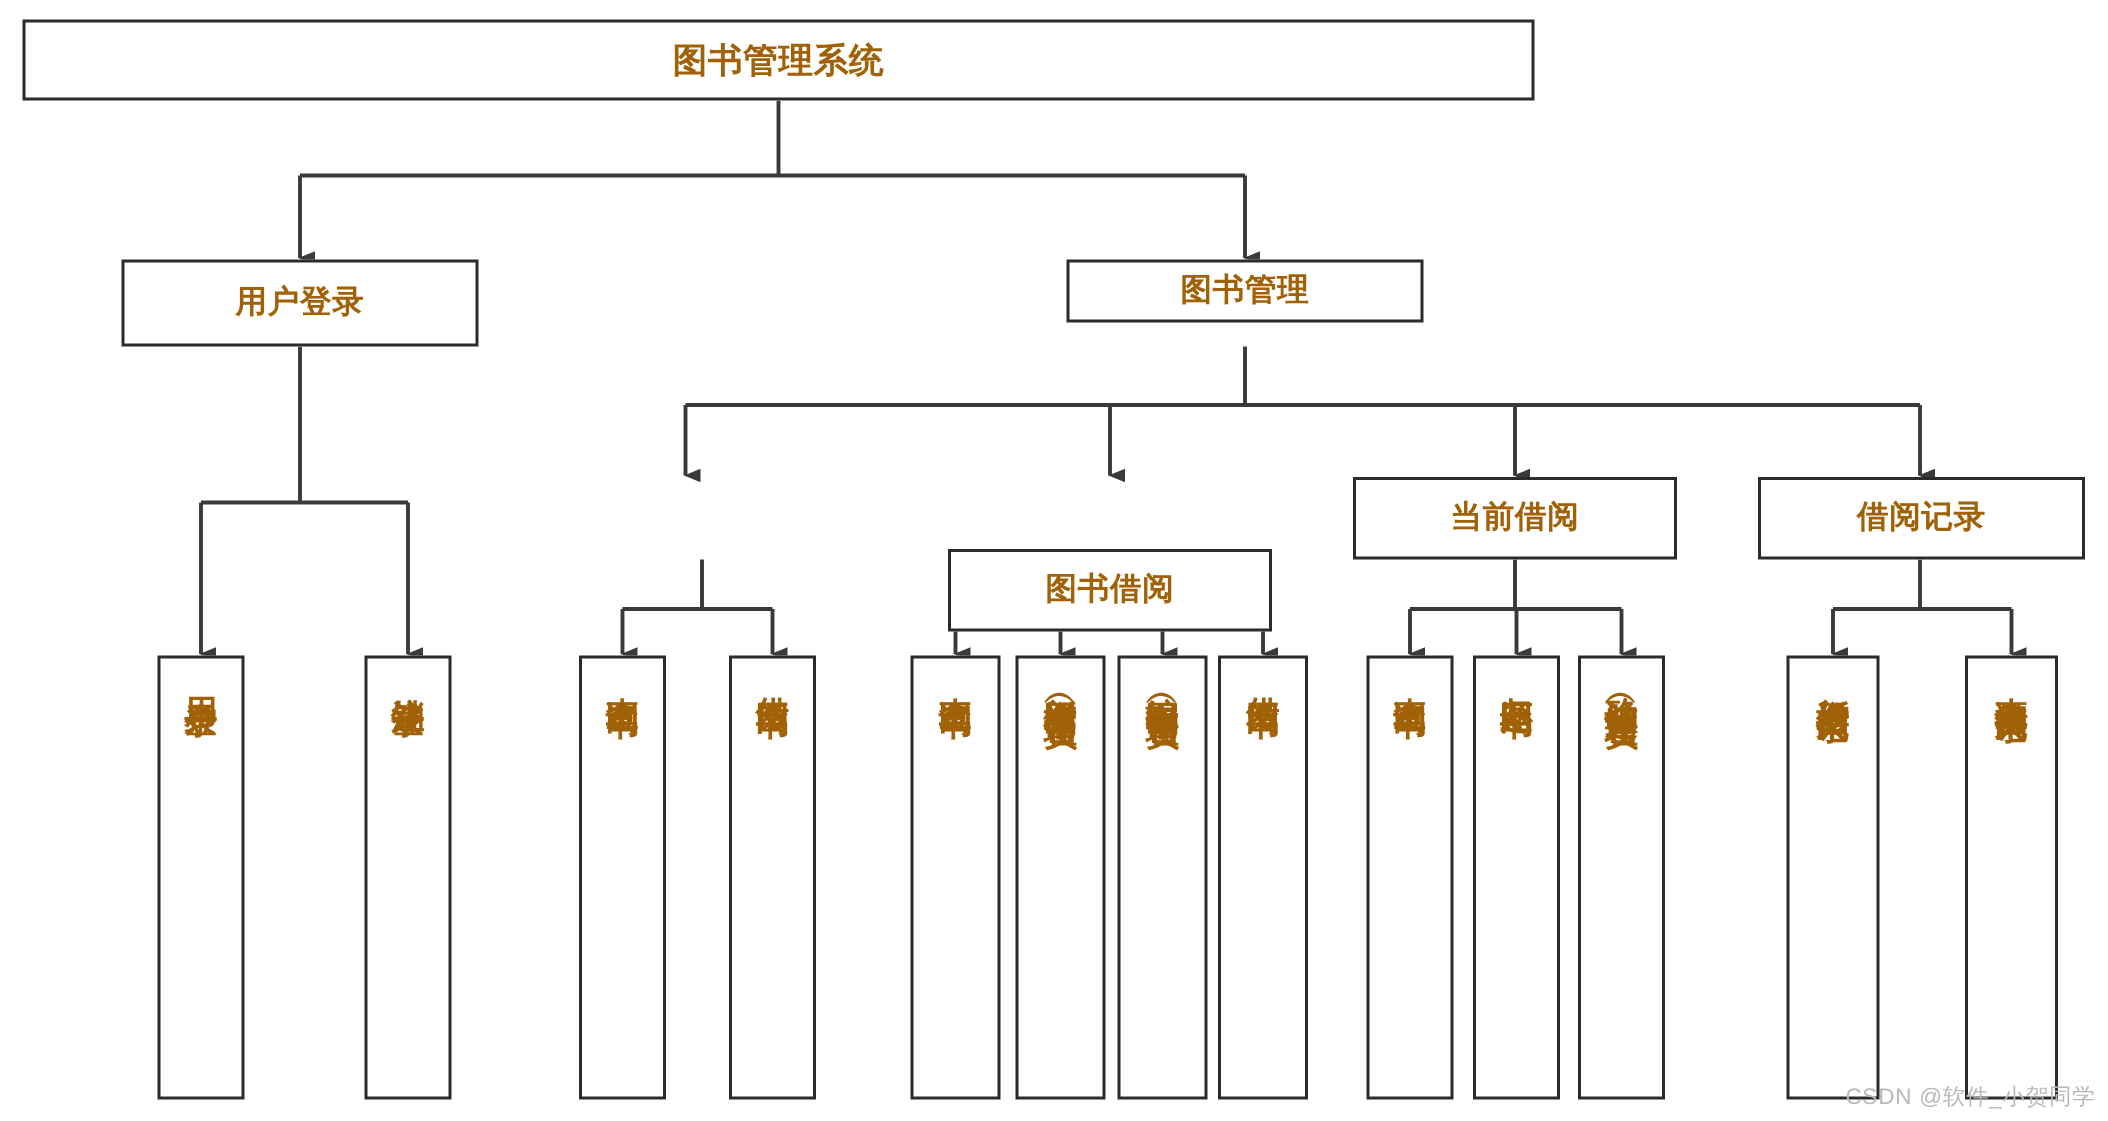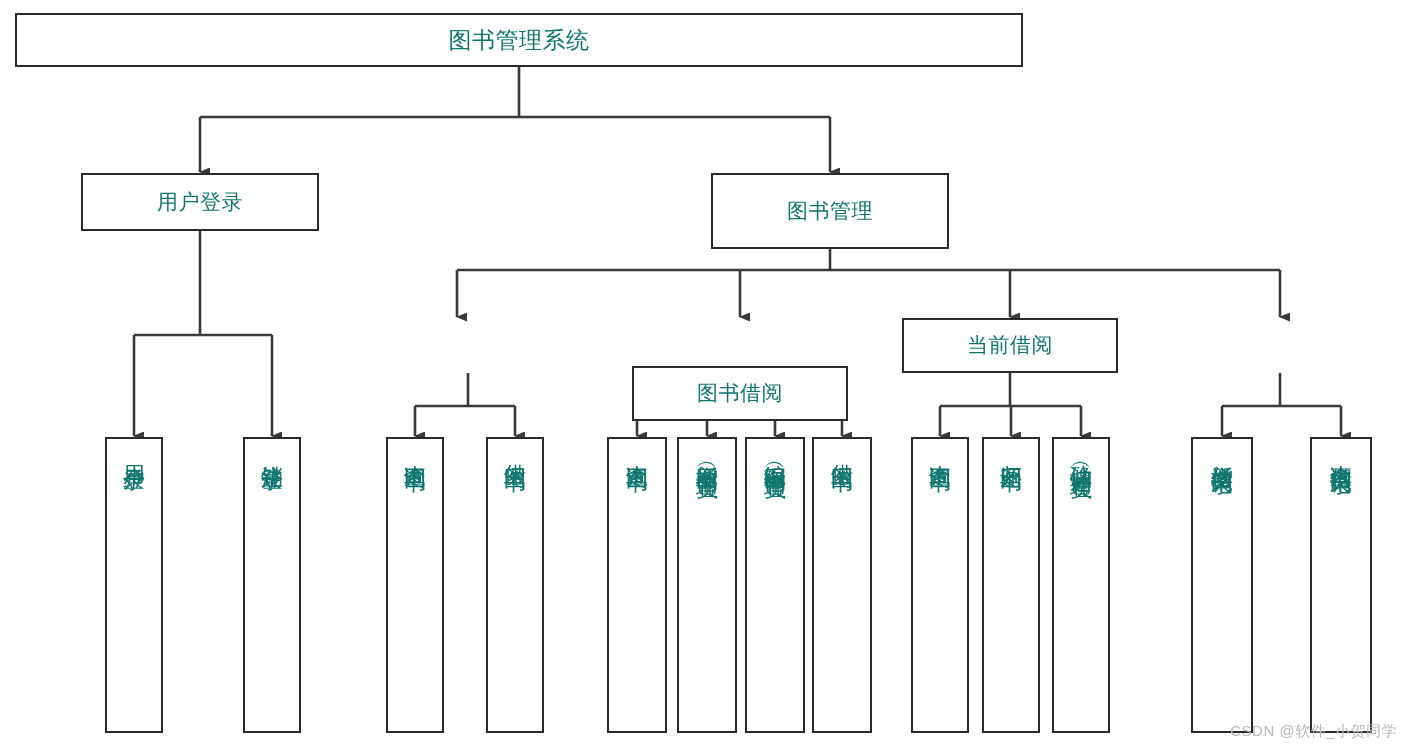--- a/index.html
+++ b/index.html
@@ -28,24 +28,25 @@
     position: absolute;
     box-sizing: border-box;
     background: #ffffff;
     border: 2px solid #2b2b2b;
     display: flex;
     align-items: center;
     justify-content: center;
     color: #2b2b2b;
   }
   .node-label {
-    color: #0f766e;
+    color: #a16207;
     line-height: 1.08;
     letter-spacing: 0.5px;
     white-space: nowrap;
+    font-weight: bold;
   }
   .node.horizontal .node-label {
     writing-mode: horizontal-tb;
     font-size: 21px;
   }
   .node.vertical {
     align-items: flex-start;
     justify-content: center;
     padding-top: 8px;
   }
@@ -118,33 +119,36 @@
   </svg>
 
   <div class="node root horizontal" id="node-root" style="left: 15px; top: 13px; width: 1008px; height: 54px;">
     <span class="node-label">图书管理系统</span>
   </div>
 
   <div class="node horizontal" id="node-user-login" style="left: 81px; top: 173px; width: 238px; height: 58px;">
     <span class="node-label">用户登录</span>
   </div>
 
-  <div class="node horizontal" id="node-book-manage" style="left: 711px; top: 173px; width: 238px; height: 76px;">
+  <div class="node horizontal" id="node-book-manage" style="left: 711px; top: 173px; width: 238px; height: 42px;">
     <span class="node-label">图书管理</span>
   </div>
 
 
   <div class="node horizontal" id="node-book-borrow" style="left: 632px; top: 318px; width: 216px; height: 55px; margin-top: 48px;">
     <span class="node-label">图书借阅</span>
   </div>
 
   <div class="node horizontal" id="node-current-borrow" style="left: 902px; top: 318px; width: 216px; height: 55px; text-align: right;">
     <span class="node-label">当前借阅</span>
   </div>
 
+  <div class="node horizontal" id="node-borrow-record" style="left: 1172px; top: 318px; width: 218px; height: 55px;">
+    <span class="node-label">借阅记录</span>
+  </div>
 
   <div id="leaf-container">
       <div class="node vertical" id="leaf-user-login" style="left: 105px; top: 437px; width: 58px; height: 296px;">
         <span class="node-label">用户登录</span>
       </div>
       <div class="node vertical" id="leaf-logout" style="left: 243px; top: 437px; width: 58px; height: 296px;">
         <span class="node-label">注销登录</span>
       </div>
       <div class="node vertical" id="leaf-query-book-rec" style="left: 386px; top: 437px; width: 58px; height: 296px;">
         <span class="node-label">查询图书</span>

